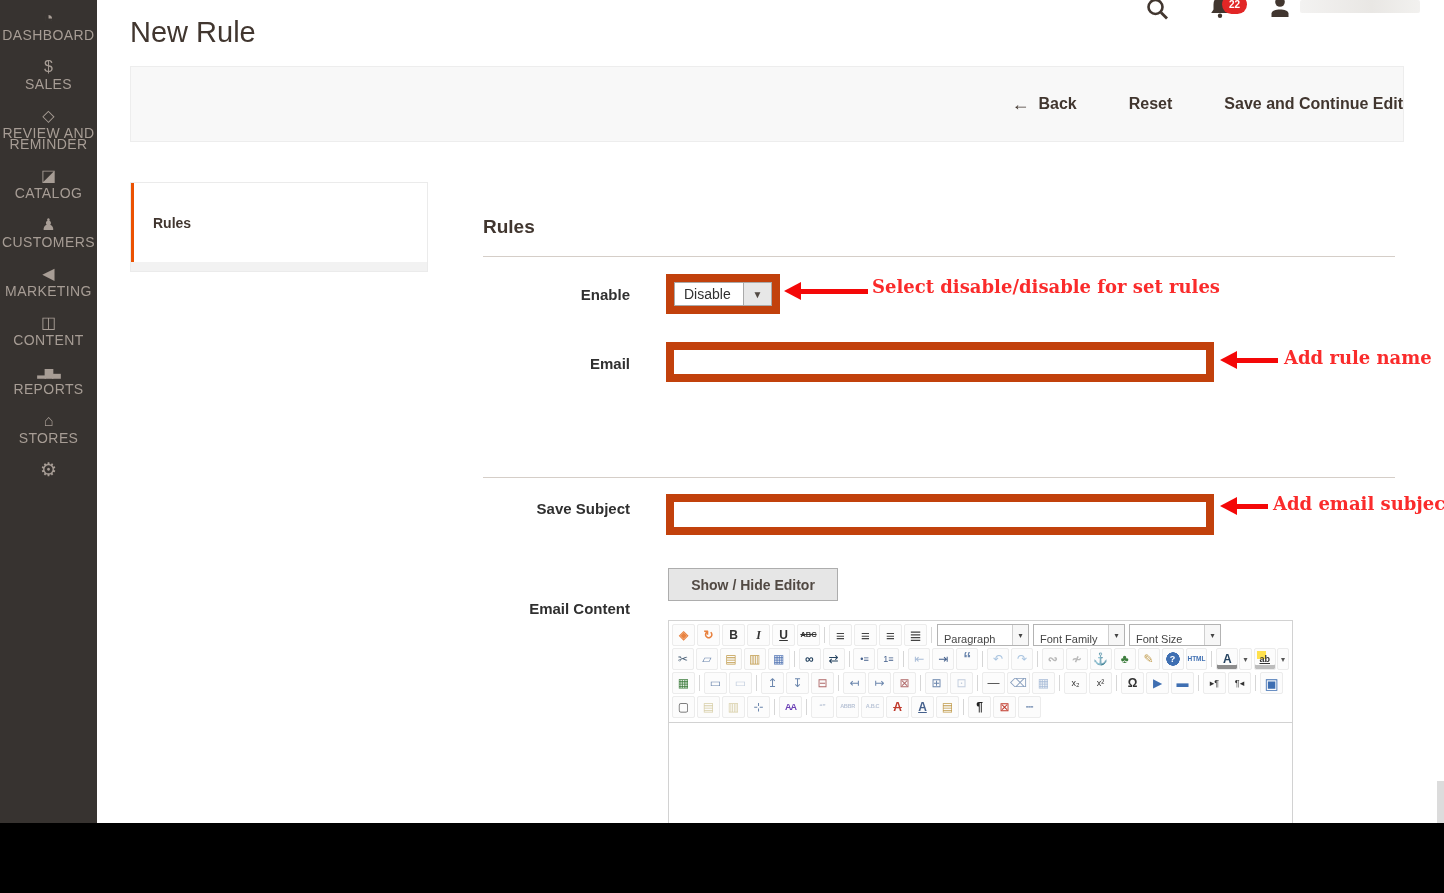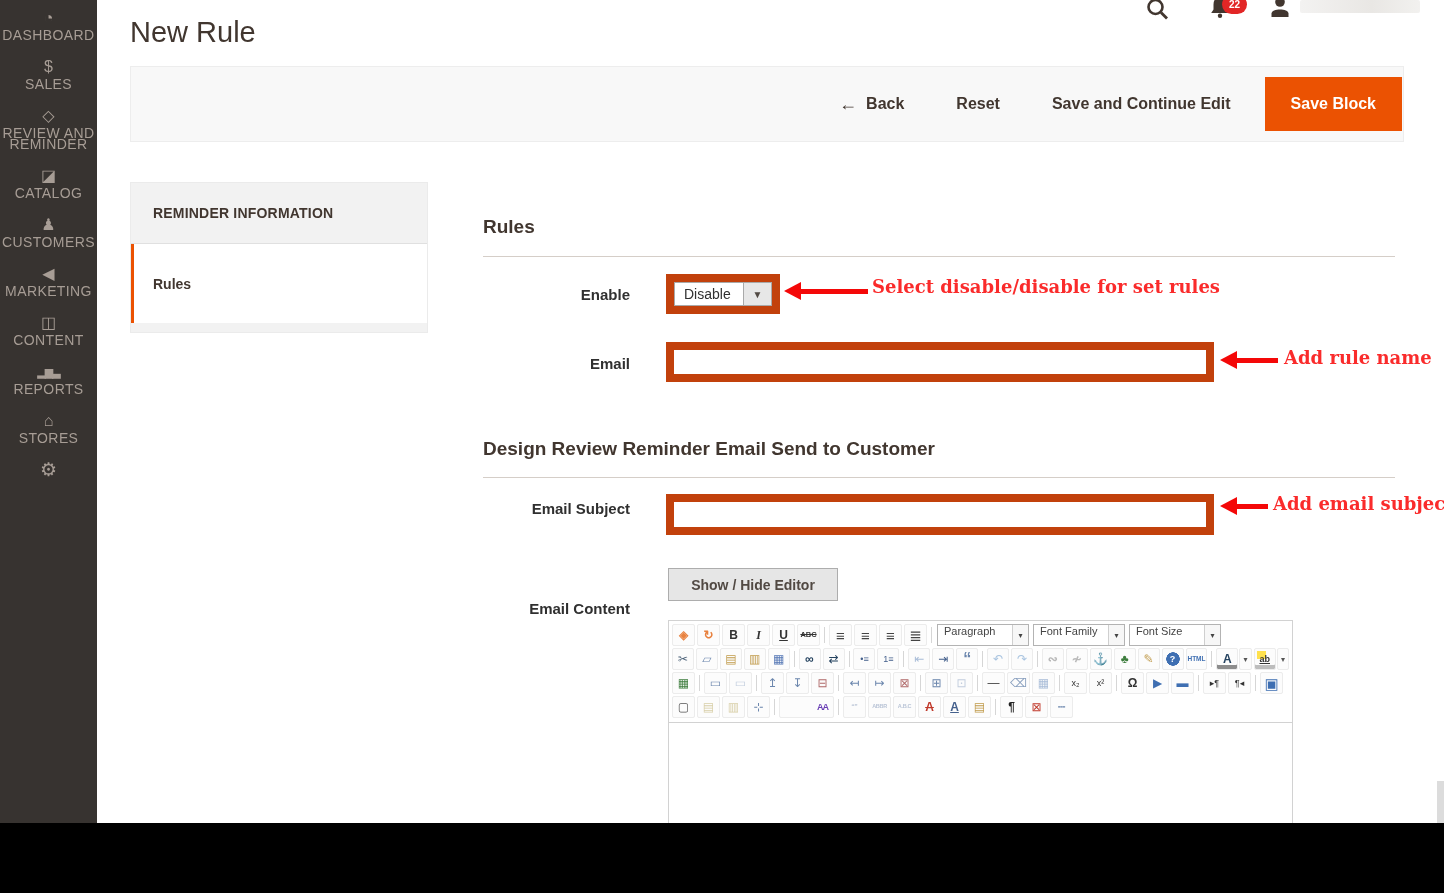--- a/index.html
+++ b/index.html
@@ -78,21 +78,21 @@
   .tb-btn.backcolor{font-size:9px;font-weight:700;box-shadow:inset 0 -4px 0 #bdbdbd;
     background-image:linear-gradient(#ffe14d,#ffe14d);background-size:9px 8px;background-position:2px 2px;background-repeat:no-repeat;}
   .tb-btn.qmark{color:#fff;font-size:9px;font-weight:700;
     background-image:radial-gradient(circle at 50% 50%,#3f6fb2 0 6.5px,transparent 7px);}
   .tb-btn.delA{text-decoration:line-through;font-weight:700;}
   .tb-btn.insA{text-decoration:underline;font-weight:700;}
   .tb-btn.styleprops{font-size:9px;font-weight:700;letter-spacing:-1px;}
   .tb-mini{display:inline-flex;align-items:center;justify-content:center;width:11px;height:20px;margin:1px 1px 1px 0;
     border:1px solid #ececec;border-radius:2px;background:#fcfcfc;font-size:8px;color:#555;cursor:pointer;}
   .tb-sep{width:1px;height:16px;background:#d6d6d6;margin:2px 3px;display:inline-block;}
-  .tb-sel{display:inline-flex;align-items:flex-start;height:20px;border:1px solid #b3b3b3;background:#fff;margin:1px 2px;
+  .tb-sel{display:inline-flex;align-items:flex-end;height:20px;border:1px solid #b3b3b3;background:#fff;margin:1px 2px;
     font-size:11px;color:#444;cursor:pointer;}
   .tb-sel-label{padding:0 6px;min-width:62px;}
   .tb-sel-arrow{width:15px;align-self:stretch;border-left:1px solid #cfcfcf;display:flex;align-items:center;justify-content:center;
     font-size:8px;color:#444;background:#f7f7f7;}
   .editor-content{flex:1;background:#fff;}
 
   
   .black-bottom{position:absolute;left:0;top:823px;width:1444px;height:70px;background:#000;z-index:9;}
   .v-scroll{position:absolute;right:0;top:781px;width:7px;height:42px;background:#dcdcdc;z-index:10;}
 </style>
@@ -166,25 +166,23 @@
   </span>
   <span class="blur-name"></span>
 
   <div class="action-bar">
     <span class="btn-plain">
       <span class="arr">←</span>
       <span>Back</span>
     </span>
     <span class="btn-plain gap52">Reset</span>
     <span class="btn-plain gap52">Save and Continue Edit</span>
-    <span class="btn-primary">Save Block</span>
   </div>
 
   <div class="accordion">
-    <div class="acc-header">REMINDER INFORMATION</div>
     <div class="acc-item">Rules</div>
     <div class="acc-footer"></div>
   </div>
 
   <div class="section-title" style="top:216px;">Rules</div>
   <div class="hr-line" style="top:256px;"></div>
 
   <div class="f-label" style="top:286px;">Enable</div>
   <div class="red-box" style="left:666px;top:274px;width:114px;height:40px;">
     <span class="m-select">
@@ -195,24 +193,23 @@
   <div class="ann-arrow" style="left:800px;top:289px;width:68px;"></div>
   <div class="ann-text" style="left:872px;top:276px;">Select disable/disable for set rules</div>
 
   <div class="f-label" style="top:355px;">Email</div>
   <div class="red-box" style="left:666px;top:342px;width:548px;height:40px;">
     <input type="text" value="" style="">
   </div>
   <div class="ann-arrow" style="left:1236px;top:358px;width:42px;"></div>
   <div class="ann-text" style="left:1284px;top:347px;">Add rule name</div>
 
-  <div class="section-title" style="top:438px;">Design Review Reminder Email Send to Customer</div>
   <div class="hr-line" style="top:477px;"></div>
 
-  <div class="f-label" style="top:500px;">Email Subject</div>
+  <div class="f-label" style="top:500px;">Save Subject</div>
   <div class="red-box" style="left:666px;top:494px;width:548px;height:41px;">
     <input type="text" value="" style="">
   </div>
   <div class="ann-arrow" style="left:1236px;top:504px;width:32px;"></div>
   <div class="ann-text" style="left:1273px;top:493px;">Add email subject</div>
 
   <div class="f-label" style="top:600px;">Email Content</div>
   <div class="btn-secondary">Show / Hide Editor</div>
 
   <div class="editor">
@@ -308,21 +305,21 @@
           <span class="tb-btn two" style="color: rgb(51, 51, 51);">¶◂</span>
           <span class="tb-sep"></span>
           <span class="tb-btn big" style="color: rgb(63, 111, 178);">▣</span>
         </div>
         <div class="tb-row">
           <span class="tb-btn" style="color: rgb(85, 85, 85);">▢</span>
           <span class="tb-btn" style="color: rgb(216, 207, 168);">▤</span>
           <span class="tb-btn" style="color: rgb(216, 207, 168);">▥</span>
           <span class="tb-btn" style="color: rgb(107, 134, 173);">⊹</span>
           <span class="tb-sep"></span>
-          <span class="tb-btn styleprops" style="color: rgb(106, 63, 181); padding-left: 32px;">AA</span>
+          <span class="tb-btn styleprops" style="color: rgb(106, 63, 181);">AA</span>
           <span class="tb-sep"></span>
           <span class="tb-btn two" style="color: rgb(185, 196, 214);">“”</span>
           <span class="tb-btn tinymicro" style="color: rgb(185, 196, 214);">ABBR</span>
           <span class="tb-btn tinymicro" style="color: rgb(185, 196, 214);">A.B.C</span>
           <span class="tb-btn delA" style="color: rgb(192, 57, 43);">A</span>
           <span class="tb-btn insA" style="color: rgb(68, 96, 140);">A</span>
           <span class="tb-btn" style="color: rgb(192, 154, 74);">▤</span>
           <span class="tb-sep"></span>
           <span class="tb-btn bold" style="color: rgb(34, 34, 34);">¶</span>
           <span class="tb-btn" style="color: rgb(192, 57, 43);">⊠</span>

